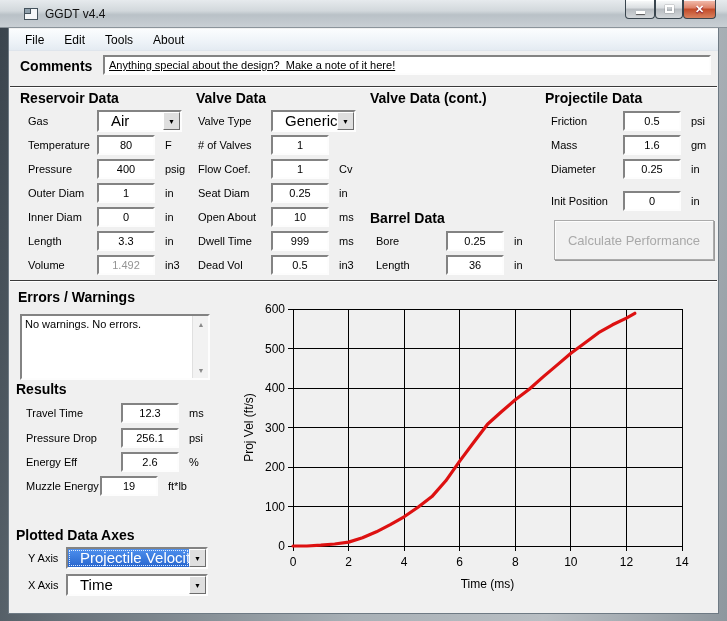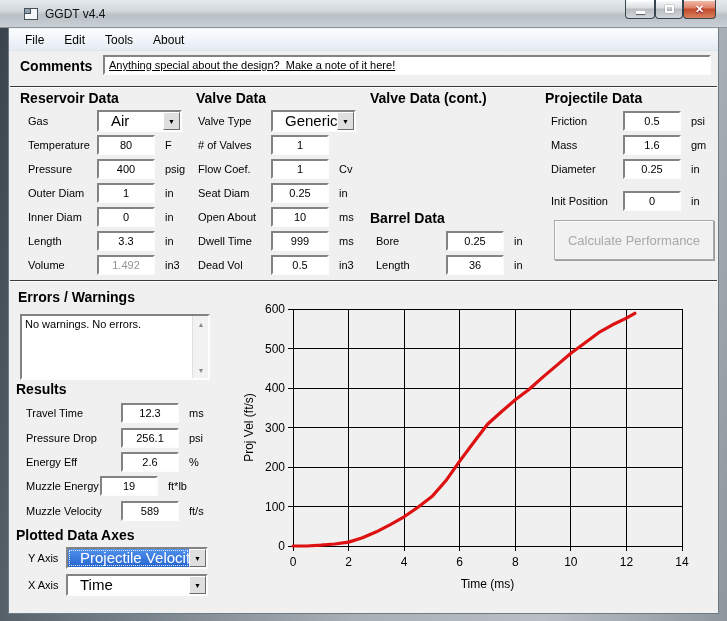--- a/index.html
+++ b/index.html
@@ -270,25 +270,20 @@
       </div>
       <div class="frow" style="height: 24.4px;">
         <span class="lbl" style="width: 95px;">Energy Eff</span>
         <div class="tbox" style="width: 58px;">2.6</div>
         <span class="funit">%</span>
       </div>
       <div class="frow" style="height: 24.4px;">
         <span class="lbl" style="width: 74px;">Muzzle Energy</span>
         <div class="tbox" style="width: 58px;">19</div>
         <span class="funit">ft*lb</span>
-      </div>
-      <div class="frow" style="height: 24.4px;">
-        <span class="lbl" style="width: 95px;">Muzzle Velocity</span>
-        <div class="tbox" style="width: 58px;">589</div>
-        <span class="funit">ft/s</span>
       </div>
     </div>
 
   <div class="hdr" style="left:16px;top:527px;">Plotted Data Axes</div>
   <div class="lbl" style="position:absolute;left:28px;top:552px;">Y Axis</div>
   <div id="yaxis-combo" class="combo">
     <span class="combo-text sel">Projectile Velocity</span>
     <span class="combo-btn">▼</span>
   </div>
   <div class="lbl" style="position:absolute;left:28px;top:579px;">X Axis</div>

